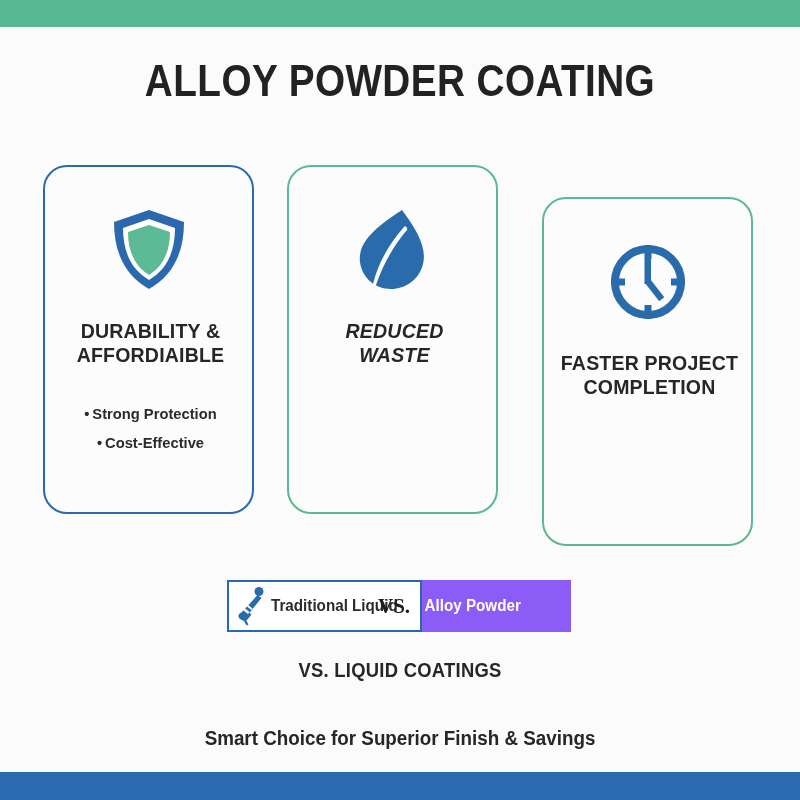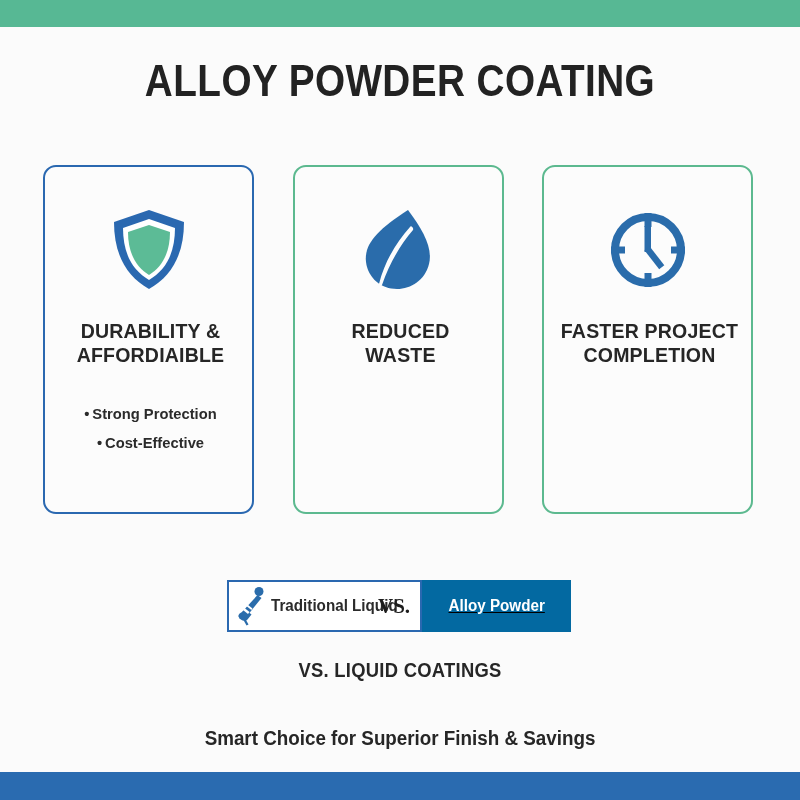--- a/index.html
+++ b/index.html
@@ -26,26 +26,26 @@
     transform:scaleX(0.86);
     transform-origin:center top;
     white-space:nowrap;
   }
 
   .cards { position:absolute; left:43px; top:165px; width:714px; height:353px; }
   .card {
     position:absolute; top:0; width:211px; height:349px;
     background:#fcfcfc;
     border:2px solid #2a68b0;
-    border-radius:13px;
+    border-radius:24px;
     box-sizing:border-box;
   }
   .card.c1 { left:0; border-color:#2a68b0; }
-  .card.c2 { left:250px; border-color:#5cb98f; }
-  .card.c3 { left:499px; border-color:#5cb98f; }
+  .card.c2 { left:244px; border-color:#5cb98f;font-style:italic; }
+  .card.c3 { left:499px; border-color:#5cb98f;margin-top:32px; }
 
   .icon-wrap {
     position:absolute; left:0; top:38px; width:100%;
     display:flex; align-items:center; justify-content:center;
     height:90px;
   }
 
   .card-title {
     position:absolute; left:6px; top:152px; width:199px;
     text-align:center;
@@ -93,22 +93,22 @@
   }
   .vs-label {
     position:absolute; left:151px; top:0; height:52px;
     display:flex; align-items:center;
     font-family:Liberation Serif, serif;
     font-weight:bold; font-size:21px; color:#1d1d1d;
     letter-spacing:0px;
   }
   .compare-right {
     position:absolute; left:195px; top:0; width:149px; height:52px;
-    background:#0369a1;
-    display:flex; align-items:center; justify-content:center;text-decoration:underline;
+    background:#8b5cf6;
+    display:flex; align-items:center; justify-content:flex-start;
   }
   .alloy-label {
     font-family:"Liberation Sans Narrow","Liberation Sans", sans-serif;
     font-weight:bold; font-size:16px; color:#ffffff;
     white-space:nowrap;
     transform:scaleX(0.95);
   }
 
   .subline {
     position:absolute; left:0; top:659px; width:800px; text-align:center;

